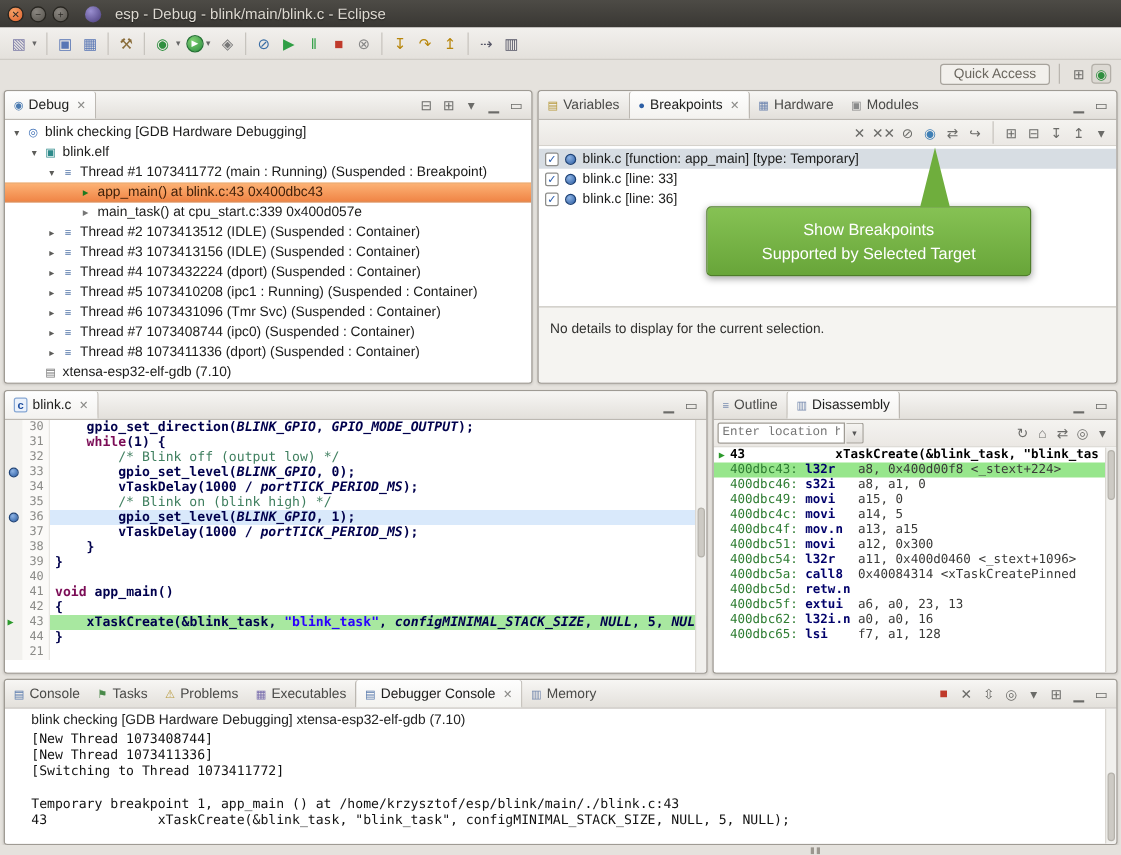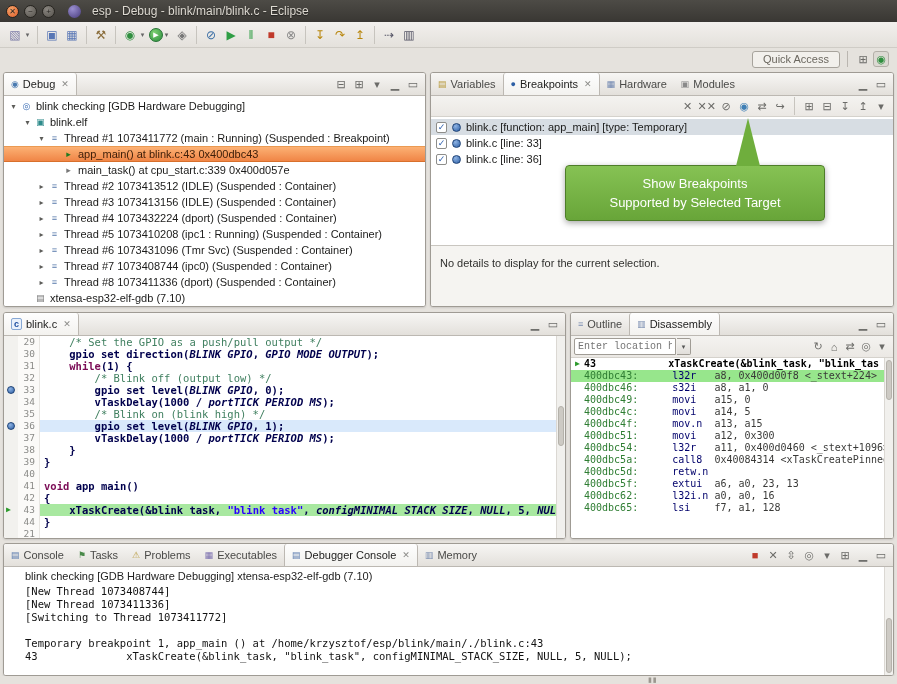--- a/index.html
+++ b/index.html
@@ -65,21 +65,21 @@
   
   .dis-toolbar{position:absolute;left:0;top:23px;right:0;height:22px;background:linear-gradient(#f4f3f0,#ebe8e4);border-bottom:1px solid #d5d2cc;display:flex;align-items:center;padding:0 3px;gap:1px;}
   .loc-input{width:102px;height:17px;font-size:10px;font-family:Liberation Mono, monospace;border:1px solid #a09c95;border-radius:2px 0 0 2px;padding:0 3px;color:#555;background:#fff;}
   .loc-drop{width:14px;height:17px;border:1px solid #a09c95;border-left:none;background:linear-gradient(#f5f4f1,#e1deda);font-size:7px;color:#555;display:flex;align-items:center;justify-content:center;border-radius:0 2px 2px 0;}
   .dis-body{position:absolute;left:0;top:45px;right:0;bottom:0;background:#fff;font-family:"DejaVu Sans Mono","Liberation Mono",monospace;font-size:10px;overflow:hidden;}
   .drow{display:flex;height:12px;line-height:12px;white-space:pre;}
   .drow.cur{background:#97e68c;}
   .dgut{width:13px;flex:none;color:#2c9a2c;font-size:8px;text-align:center;}
   .dtext{flex:1;overflow:hidden;}
   .daddr{color:#2e7d32;}
-  .dmn{color:#00006b;font-weight:normal;margin-left:28px;}
+  .dmn{color:#00006b;font-weight:bold;}
   .dops{color:#3a3a38;}
   .dsrc{color:#000;font-weight:bold;}
   
   .con-body{position:absolute;left:0;top:23px;right:0;bottom:0;background:#fff;overflow:hidden;padding-left:16px;}
   .con-header{font-size:11px;color:#222;padding:3px 5px 1px;}
   .con-lines{font-family:"DejaVu Sans Mono","Liberation Mono",monospace;font-size:10.5px;line-height:13px;padding:2px 5px;white-space:pre;color:#121212;}
   
   .vscroll{position:absolute;top:23px;right:0;bottom:0;width:9px;background:#f1f0ed;border-left:1px solid #dbd8d3;z-index:30;}
   .vthumb{position:absolute;left:1px;right:1px;height:40px;background:#cdcac4;border-radius:4px;border:1px solid #b5b2ab;}
   .statusbar{position:absolute;left:0;top:676px;width:897px;height:8px;background:#e5e2dd;}
@@ -299,25 +299,20 @@
           <span data-name="tab-label">blink.c</span>
           <span class="tclose" data-name="close-tab-icon">✕</span>
         </div>
       </div>
     <div class="viewbtns" data-name="editor-minmax">
       <span class="vbi" data-name="minimize-view-icon">▁</span>
       <span class="vbi" data-name="maximize-view-icon">▭</span>
     </div>
   </div>
   <div class="ed-body" data-name="editor-lines">
-      <div class="eline" data-name="editor-line">
-        <span class="eruler" data-name="annotation-ruler"></span>
-        <span class="enum" data-name="line-number">29</span>
-        <span class="ecode" data-name="code-text"><span class="tk-p">    </span><span class="tk-c">/* Set the GPIO as a push/pull output */</span></span>
-      </div>
       <div class="eline" data-name="editor-line">
         <span class="eruler" data-name="annotation-ruler"></span>
         <span class="enum" data-name="line-number">30</span>
         <span class="ecode" data-name="code-text"><span class="tk-p">    </span><span class="tk-f">gpio_set_direction</span><span class="tk-p">(</span><span class="tk-m">BLINK_GPIO</span><span class="tk-p">, </span><span class="tk-m">GPIO_MODE_OUTPUT</span><span class="tk-p">);</span></span>
       </div>
       <div class="eline" data-name="editor-line">
         <span class="eruler" data-name="annotation-ruler"></span>
         <span class="enum" data-name="line-number">31</span>
         <span class="ecode" data-name="code-text"><span class="tk-p">    </span><span class="tk-k">while</span><span class="tk-p">(1) {</span></span>
       </div>

